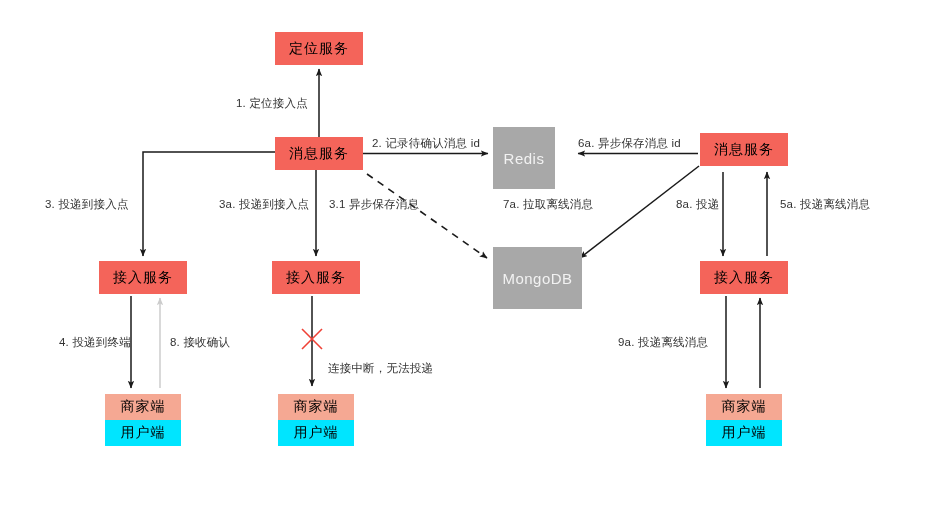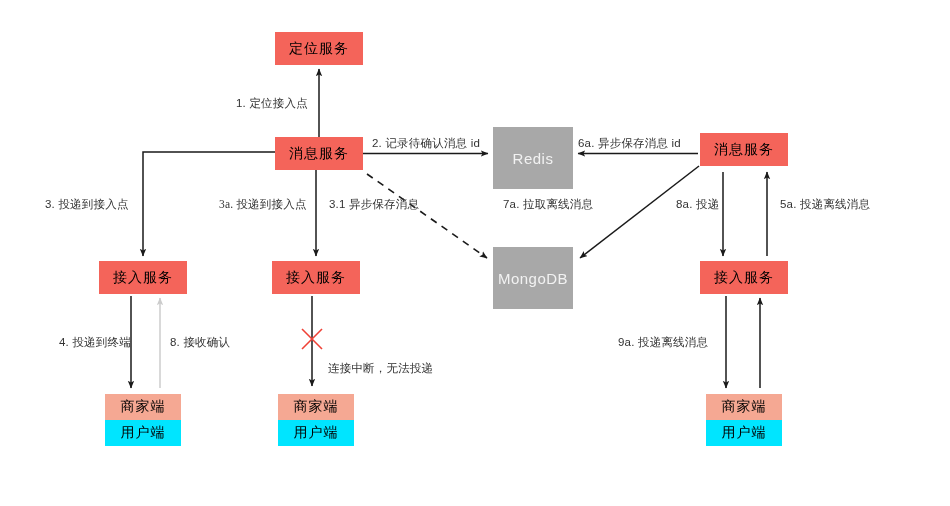--- a/index.html
+++ b/index.html
@@ -110,23 +110,23 @@
     <g>
       <path d="M302,329 L322,349" stroke="#ef4136" stroke-width="1.6" fill="none"></path>
       <path d="M322,329 L302,349" stroke="#ef4136" stroke-width="1.6" fill="none"></path>
     </g>
   </svg>
 
   <div class="node red" style="left:275px; top:32px; width:88px; height:33px;">定位服务</div>
 
   <div class="node red" style="left:275px; top:137px; width:88px; height:33px;">消息服务</div>
 
-  <div class="node gray" style="left:493px; top:127px; width:80px; height:62px;">Redis</div>
+  <div class="node gray" style="left:493px; top:127px; width:62px; height:62px;">Redis</div>
 
-  <div class="node gray" style="left:493px; top:247px; width:80px; height:62px;">MongoDB</div>
+  <div class="node gray" style="left:493px; top:247px; width:89px; height:62px;">MongoDB</div>
 
   <div class="node red" style="left:700px; top:133px; width:88px; height:33px;">消息服务</div>
 
   <div class="node red" style="left:99px; top:261px; width:88px; height:33px;">接入服务</div>
 
   <div class="node red" style="left:272px; top:261px; width:88px; height:33px;">接入服务</div>
 
   <div class="node red" style="left:700px; top:261px; width:88px; height:33px;">接入服务</div>
 
   <div class="node salmon" style="left:105px; top:394px; width:76px; height:26px;">商家端</div>
@@ -135,21 +135,21 @@
   <div class="node salmon" style="left:278px; top:394px; width:76px; height:26px;">商家端</div>
   <div class="node cyan" style="left:278px; top:420px; width:76px; height:26px;">用户端</div>
 
   <div class="node salmon" style="left:706px; top:394px; width:76px; height:26px;">商家端</div>
   <div class="node cyan" style="left:706px; top:420px; width:76px; height:26px;">用户端</div>
 
   <div class="edge-label" style="left:236px; top:88px;margin-top:8px;">1. 定位接入点</div>
   <div class="edge-label" style="left:372px; top:136px;">2. 记录待确认消息 id</div>
   <div class="edge-label" style="left:578px; top:136px;">6a. 异步保存消息 id</div>
   <div class="edge-label" style="left:45px; top:197px;">3. 投递到接入点</div>
-  <div class="edge-label" style="left:219px; top:197px;font-family:Liberation Serif, serif;">3a. 投递到接入点</div>
+  <div class="edge-label" style="left:219px; top:197px;">3a. 投递到接入点</div>
   <div class="edge-label" style="left:329px; top:197px;">3.1 异步保存消息</div>
   <div class="edge-label" style="left:503px; top:197px;">7a. 拉取离线消息</div>
   <div class="edge-label" style="left:676px; top:197px;">8a. 投递</div>
   <div class="edge-label" style="left:780px; top:197px;">5a. 投递离线消息</div>
   <div class="edge-label" style="left:42px; top:335px;margin-left:17px;">4. 投递到终端</div>
   <div class="edge-label" style="left:170px; top:335px;">8. 接收确认</div>
   <div class="edge-label" style="left:328px; top:333px;margin-top:28px;">连接中断，无法投递</div>
   <div class="edge-label" style="left:618px; top:335px;">9a. 投递离线消息</div>
 
 </div>

